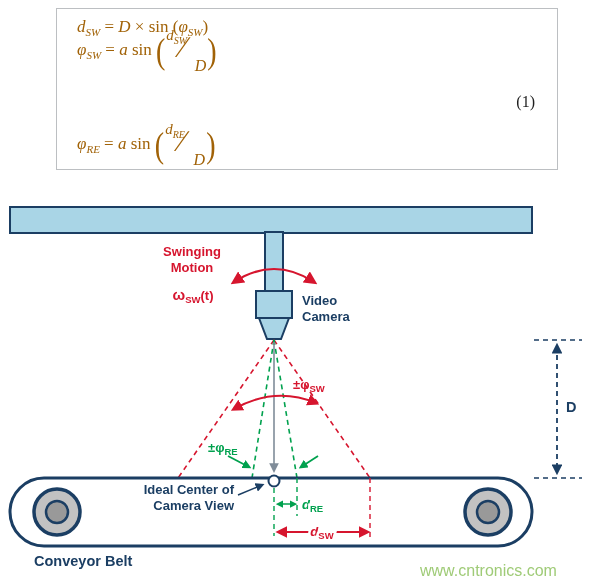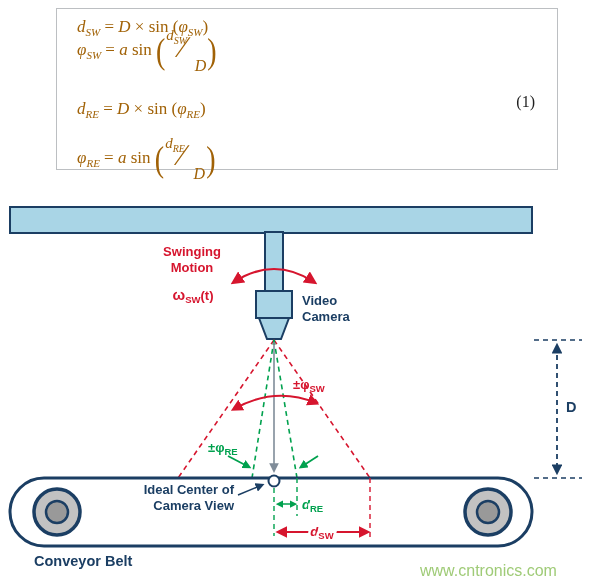--- a/index.html
+++ b/index.html
@@ -50,23 +50,22 @@
 </head>
 <body>
 
 <div class="page">
 
   <div class="eqbox">
     <div class="eqline" style="top:8px"><span class="iv">d</span><span class="sb">SW</span><span class="rm"> = </span><span class="iv">D</span><span class="rm"> × sin (</span><span class="iv">φ</span><span class="sb">SW</span><span class="rm">)</span></div>
 
     <div class="eqline" style="top:20px"><span class="iv">φ</span><span class="sb">SW</span><span class="rm"> = </span><span class="iv">a</span><span class="rm"> sin </span><span class="bp">(</span><span class="frac"><span class="num"><span class="iv">d</span><span class="sb">SW</span></span><span class="fsl">∕</span><span class="den">D</span></span><span class="bp">)</span></div>
 
-    <div class="eqline" style="top:90px"><span class="iv">d</span><span class="sb">RE</span><span class="rm"> = </span><span class="iv">D</span><span class="rm"> × sin (</span><span class="iv">φ</span><span class="sb">RE</span><span class="rm">)</span></div>
 
-    <div class="eqline" style="top:128px"><span class="iv">φ</span><span class="sb">RE</span><span class="rm"> = </span><span class="iv">a</span><span class="rm"> sin </span><span class="bp">(</span><span class="frac"><span class="num"><span class="iv">d</span><span class="sb">RE</span></span><span class="fsl">∕</span><span class="den">D</span></span><span class="bp">)</span></div>
+    <div class="eqline" style="top:114px"><span class="iv">φ</span><span class="sb">RE</span><span class="rm"> = </span><span class="iv">a</span><span class="rm"> sin </span><span class="bp">(</span><span class="frac"><span class="num"><span class="iv">d</span><span class="sb">RE</span></span><span class="fsl">∕</span><span class="den">D</span></span><span class="bp">)</span></div>
 
     <div class="eqnum">(1)</div>
   </div>
 
   <svg class="diagram" width="600" height="387" viewBox="0 0 600 387">
     <defs>
       <marker id="mr" viewBox="0 0 10 10" refX="7" refY="5" markerWidth="6" markerHeight="6" orient="auto-start-reverse">
           <path d="M0,0 L10,5 L0,10 Z" class="mk-red"></path>
         </marker>
       <marker id="mg" viewBox="0 0 10 10" refX="7" refY="5" markerWidth="5" markerHeight="5" orient="auto-start-reverse">

